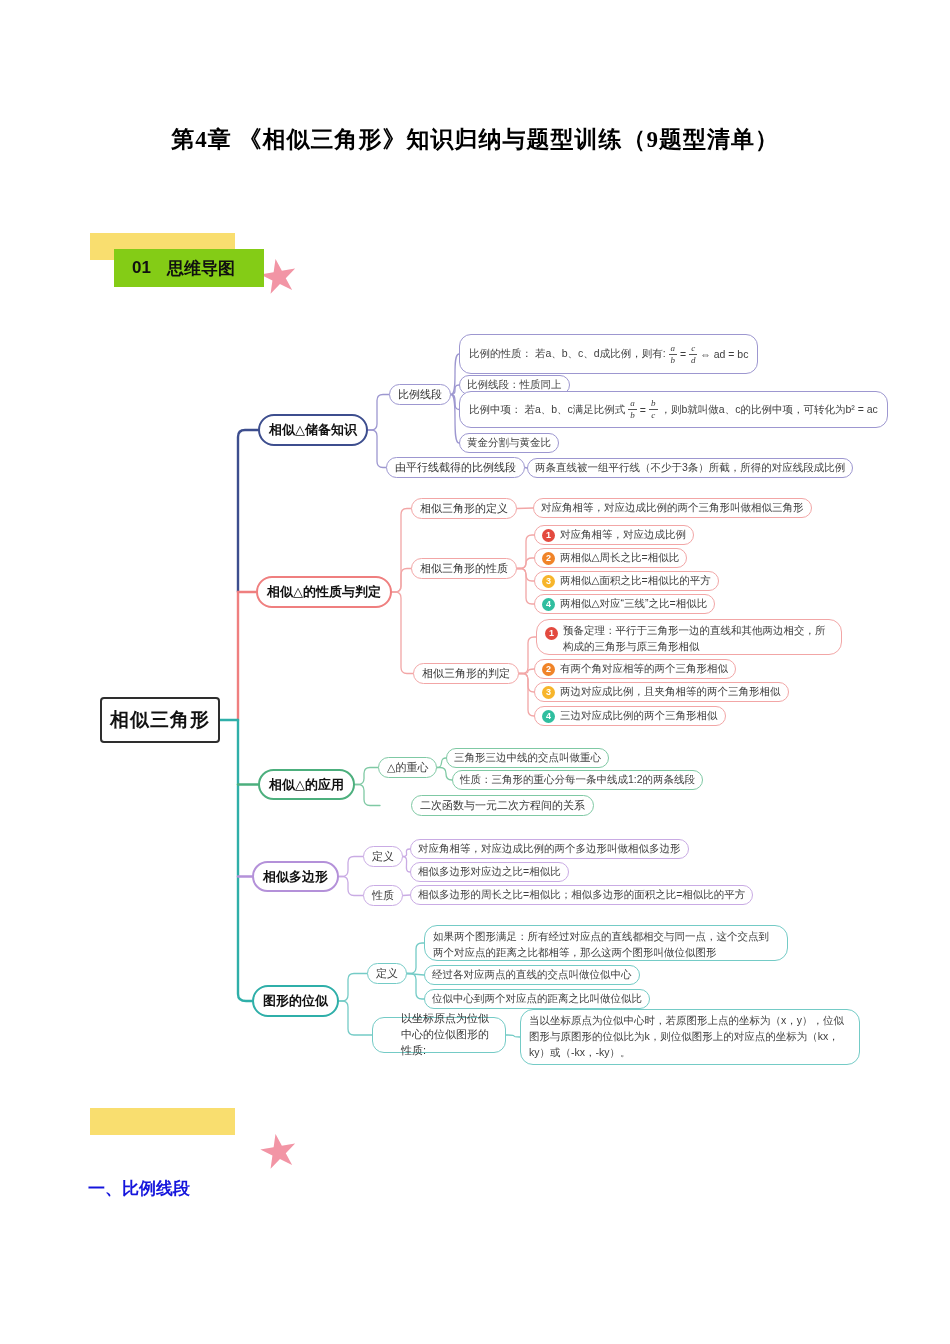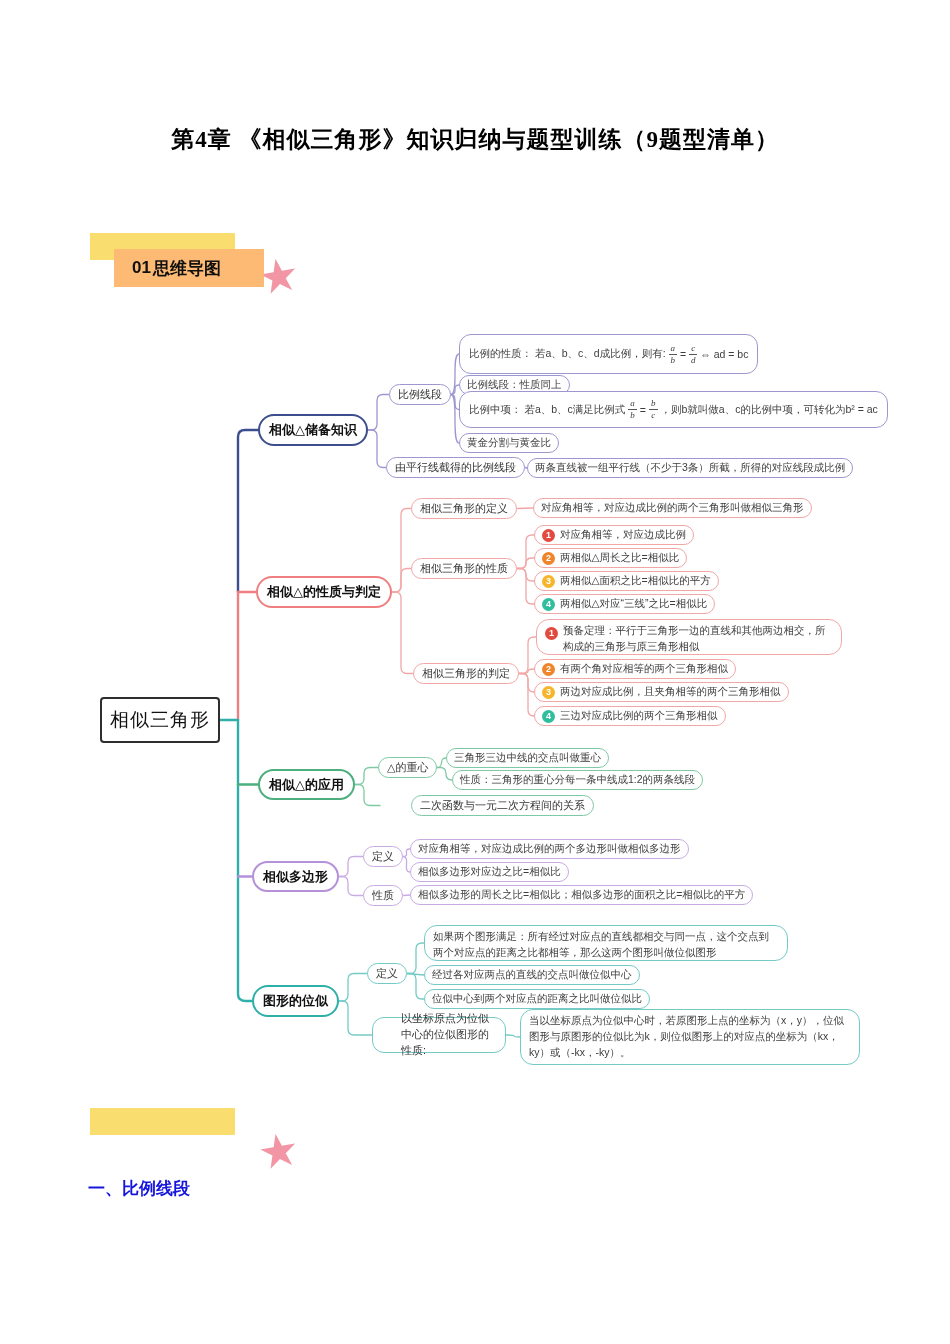--- a/index.html
+++ b/index.html
@@ -6,30 +6,30 @@
   .page{position:relative;width:950px;height:1344px;background:#ffffff;overflow:hidden;
         font-family:"Liberation Sans","DejaVu Sans",sans-serif;}
   .title{position:absolute;top:124px;left:0;width:100%;text-align:center;
          font-family:"Liberation Serif","DejaVu Serif",serif;font-size:23px;font-weight:bold;
          color:#000;letter-spacing:1px;}
   
   .banner{position:absolute;left:90px;width:240px;height:86px;}
   .banner .yellow{position:absolute;left:0;top:0;width:145px;height:27px;background:#F9DE6F;z-index:0;}
   .banner .star{position:absolute;left:168px;top:20px;font-size:46px;line-height:1;color:#F295A5;
                 transform:rotate(-10deg);z-index:1;}
-  .banner .blue{position:absolute;left:24px;top:16px;min-width:150px;height:38px;background:#fdba74;
-                display:flex;align-items:center;gap:2px;padding:0 18px;z-index:2;
+  .banner .blue{position:absolute;left:24px;top:16px;min-width:150px;height:38px;background:#84cc16;
+                display:flex;align-items:center;gap:16px;padding:0 18px;z-index:2;
                 font-size:17px;font-weight:bold;color:#101010;box-sizing:border-box;}
   .knowledge-heading{position:absolute;left:88px;top:1177px;font-size:17px;font-weight:bold;color:#1515DC;}
   
   .mindmap{position:absolute;left:0;top:0;width:950px;height:1344px;}
   .mindmap svg{position:absolute;left:0;top:0;z-index:1;pointer-events:none;}
   .node{position:absolute;background:#fff;box-sizing:border-box;display:flex;align-items:center;
         white-space:nowrap;z-index:2;}
-  .central{border:2.5px solid #2E2E2E;border-radius:4px;font-size:19px;font-weight:normal;
+  .central{border:2.5px solid #2E2E2E;border-radius:4px;font-size:19px;font-weight:bold;
            justify-content:center;letter-spacing:1px;color:#111;}
   .branch{border:2.3px solid;border-radius:17px;font-size:13px;font-weight:bold;
           padding:0 9px;color:#111;justify-content:center;}
   .sub{border:1.4px solid;border-radius:12px;font-size:11px;padding:0 8px;color:#333;}
   .sub-multi{border:1.4px solid;border-radius:12px;font-size:11px;padding:2px 8px;color:#333;
              white-space:normal;line-height:1.45;}
   .leaf{border:1.2px solid;border-radius:10px;font-size:10.5px;padding:0 7px;color:#3d3d3d;}
   .leaf-multi{border:1.2px solid;border-radius:13px;font-size:10.5px;padding:3px 8px;color:#3d3d3d;
               white-space:normal;line-height:1.5;align-items:flex-start;}
   .formula{border:1.2px solid;border-radius:12px;font-size:10.5px;padding:0 9px;color:#3d3d3d;justify-content:flex-end;}

